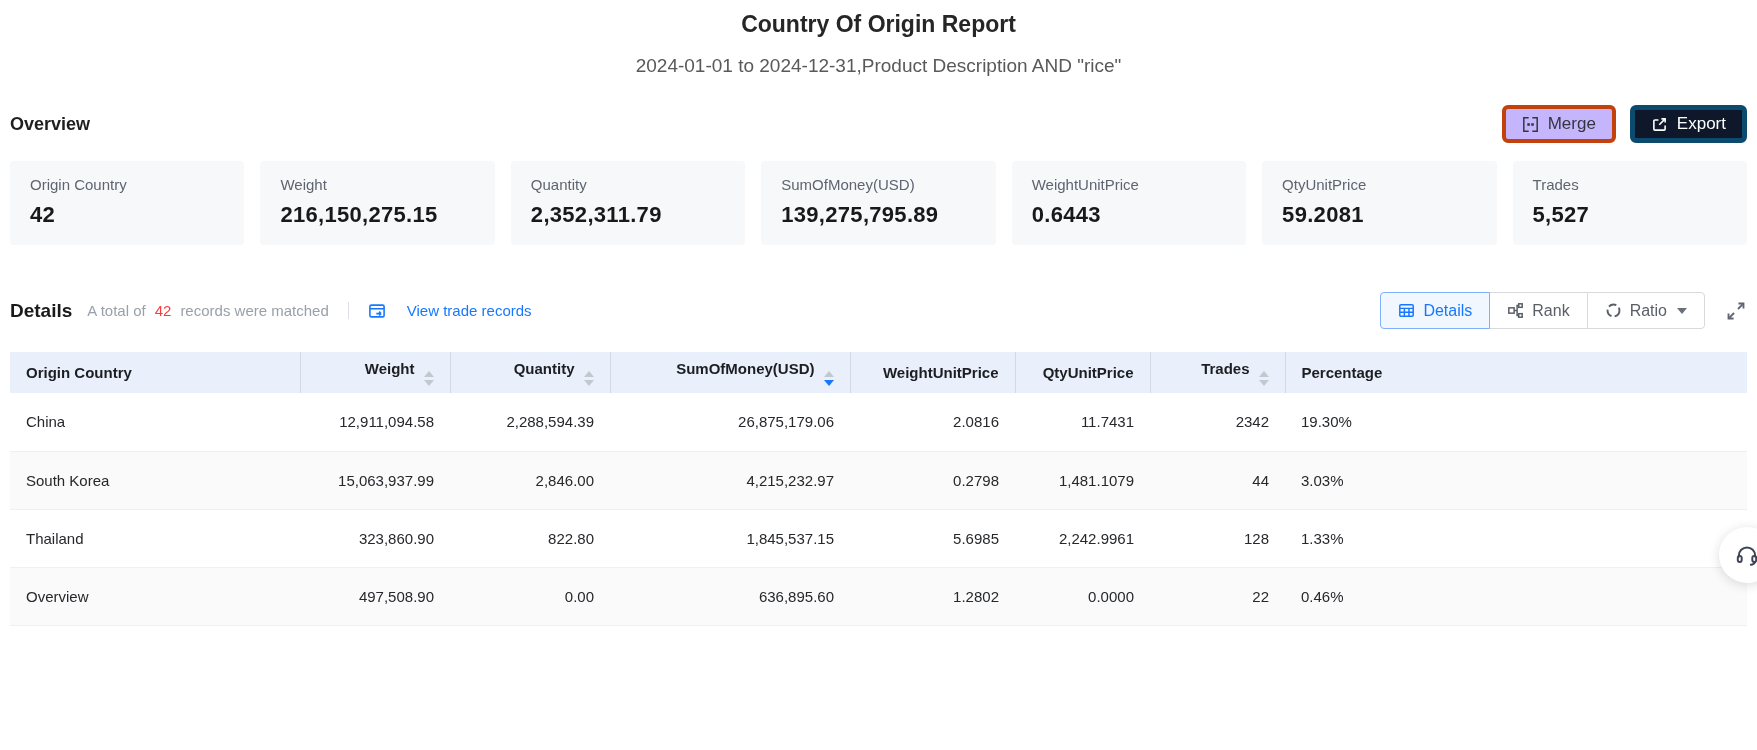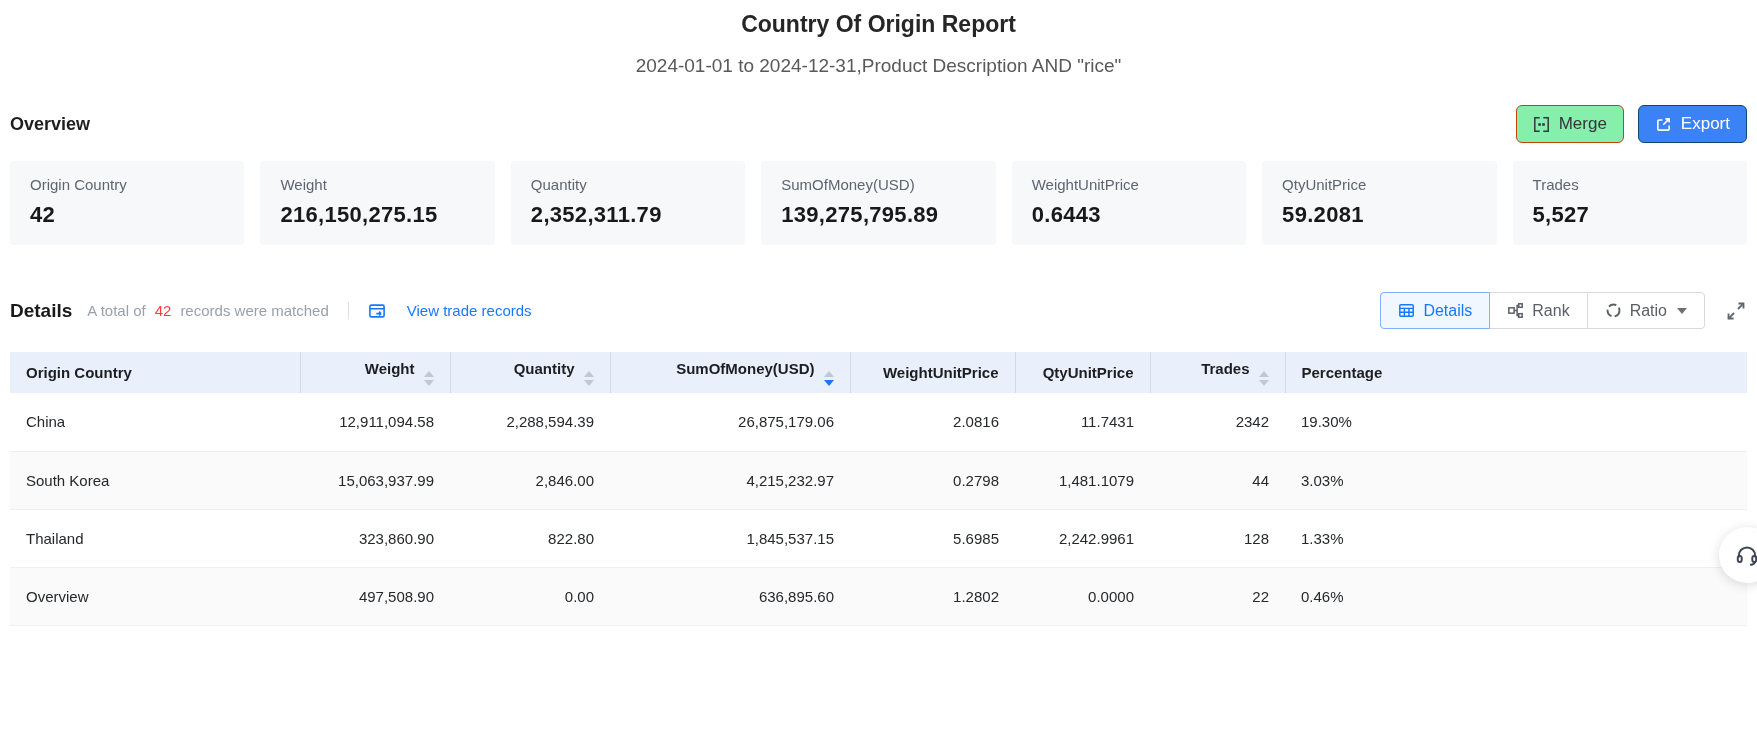--- a/index.html
+++ b/index.html
@@ -26,22 +26,22 @@
     display: flex; align-items: center; justify-content: space-between;
     margin-top: 28px;
   }
   .overview-label { font-size: 18px; font-weight: 700; color: #1f1f1f; }
   .head-actions { display: flex; gap: 14px; }
   .btn {
     height: 38px; border-radius: 6px; padding: 0 16px; font-size: 17px;
     display: inline-flex; align-items: center; gap: 9px; cursor: pointer;
     font-family: inherit;
   }
-  .btn-merge { background: #86efac; border: 1px solid #c2410c; color: #33373d; justify-content: flex-end; }
-  .btn-export { background: #3b82f6; border: 1px solid #0c4a6e; color: #fff; }
+  .btn-merge { background: #c4b5fd; border: 4px solid #c2410c; color: #33373d; justify-content: flex-end; }
+  .btn-export { background: #0f172a; border: 5px solid #0c4a6e; color: #fff; }
 
   
   .cards { display: flex; gap: 16px; margin-top: 18px; }
   .card { flex: 1; background: #f7f8fa; border-radius: 4px; padding: 15px 20px 17px; }
   .card-label { font-size: 15px; color: #5e6570; }
   .card-value { font-size: 22px; font-weight: 700; color: #17191c; margin-top: 9px; letter-spacing: .3px; }
 
   
   .details-bar { display: flex; align-items: center; margin-top: 47px; }
   .details-title { font-size: 19px; font-weight: 700; color: #1a1a1a; }

